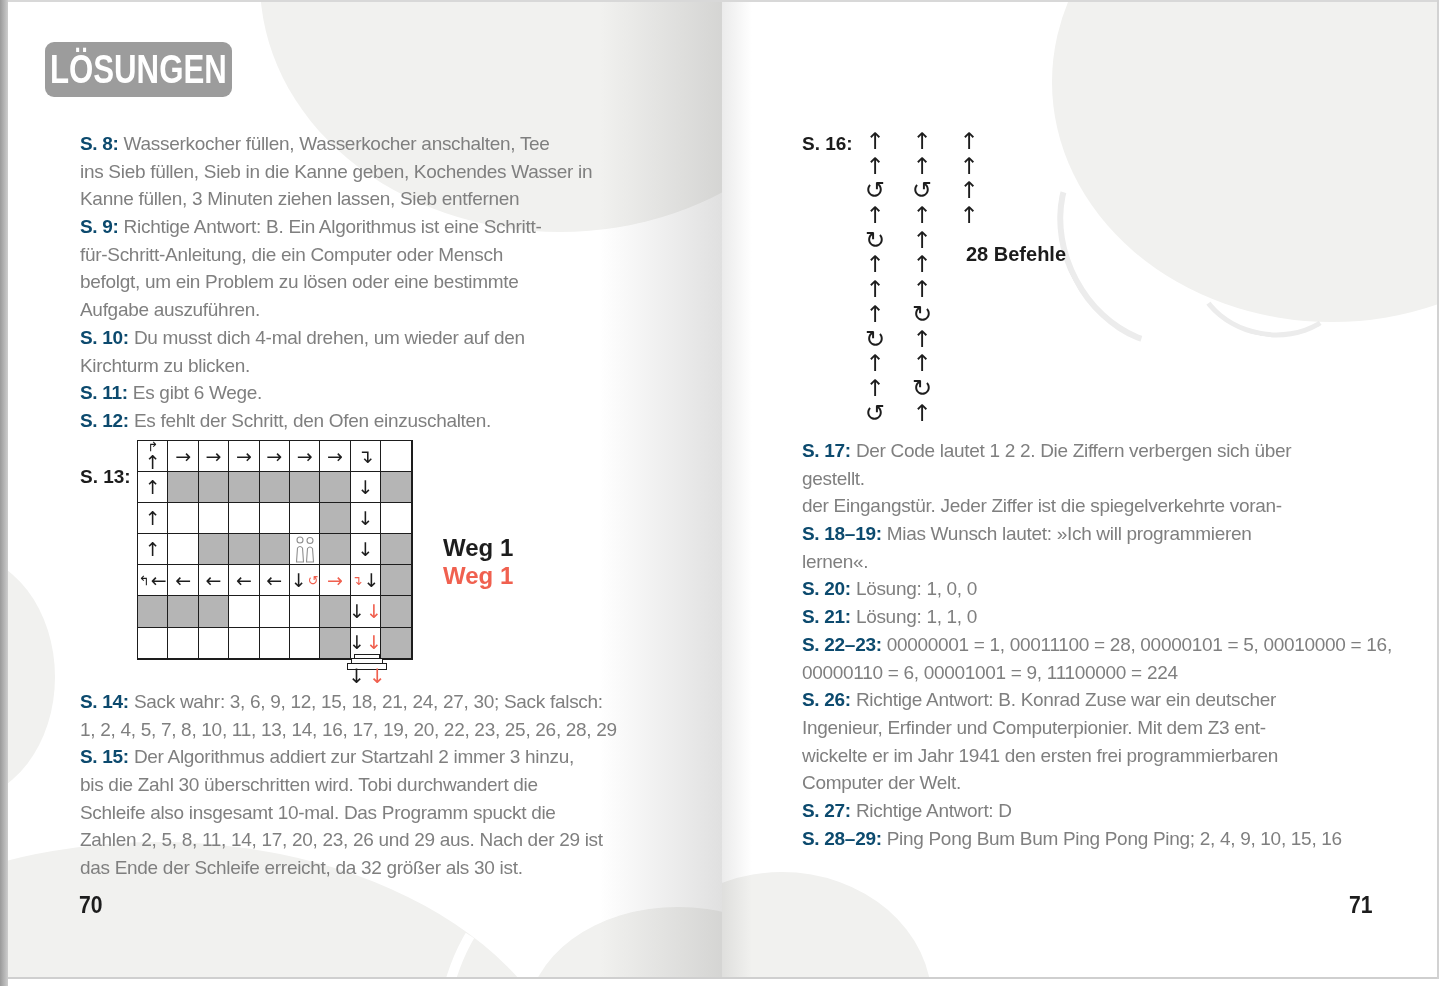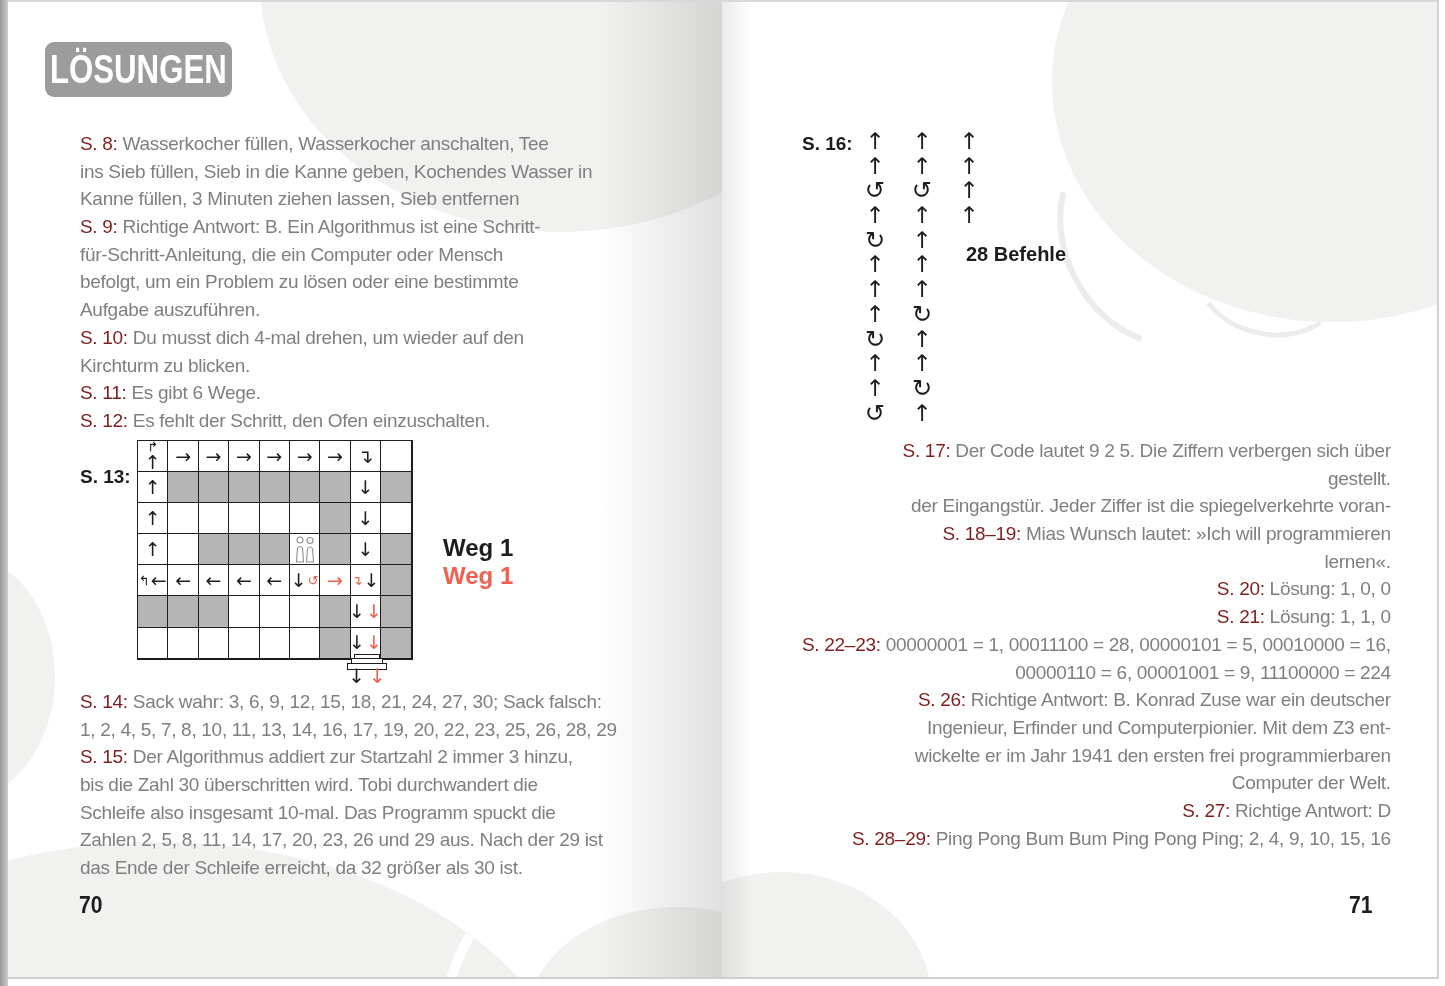--- a/index.html
+++ b/index.html
@@ -6,21 +6,21 @@
   .spread{position:relative;width:1445px;height:986px;background:#fff;overflow:hidden;
           font-family:"Liberation Sans",sans-serif;}
   
   .edge-left{position:absolute;left:0;top:0;width:8px;height:986px;
              background:linear-gradient(to right,#9a9a9a,#cdcdcd);z-index:6;}
   .edge-top{position:absolute;left:8px;top:0;width:1431px;height:2px;background:#d8d8d8;z-index:6;}
   .edge-bottom{position:absolute;left:8px;top:977px;width:1431px;height:2px;background:#cfcfcf;z-index:6;}
   .edge-right{position:absolute;left:1437px;top:0;width:2px;height:979px;background:#d2d2d2;z-index:6;}
   .page{position:absolute;top:2px;height:975px;overflow:hidden;background:#fff;}
   .pageL{left:8px;width:714px;}
-  .pageR{left:722px;width:715px;text-align:right;}
+  .pageR{left:722px;width:715px;}
   
   .gutterL{position:absolute;left:600px;top:2px;width:122px;height:975px;z-index:5;pointer-events:none;
            background:linear-gradient(to right,rgba(100,100,100,0),rgba(100,100,100,0.20));}
   .gutterR{position:absolute;left:722px;top:2px;width:30px;height:975px;z-index:5;pointer-events:none;
            background:linear-gradient(to right,rgba(100,100,100,0.13),rgba(100,100,100,0));}
   
   .blob{position:absolute;background:#f1f1ef;border-radius:50%;z-index:0;}
   .blobTL{left:252px;top:-270px;width:600px;height:500px;}
   .blobML{left:-143px;top:552px;width:190px;height:246px;}
   .blobBL{left:-270px;top:840px;width:840px;height:560px;}
@@ -34,21 +34,21 @@
   .dash2{position:absolute;left:470px;top:200px;width:150px;height:125px;border:5px solid transparent;
          border-bottom-color:#ececec;border-radius:50%;transform:rotate(10deg);z-index:1;}
   
   .badge{position:absolute;left:37px;top:40px;width:187px;height:55px;background:#9c9c9c;border-radius:9px;
          display:flex;align-items:center;justify-content:center;z-index:2;text-align:center;}
   .badge span{font-weight:700;font-size:40px;color:#fff;transform:scaleX(0.78);white-space:nowrap;}
   
   .tblock{position:absolute;z-index:2;}
   .line{height:27.7px;line-height:27.7px;font-size:19px;letter-spacing:-0.3px;color:#7f7f7f;
         font-weight:500;white-space:pre;}
-  .line .lbl{color:#7f1d1d;font-weight:400;}
+  .line .lbl{color:#0c4a6e;font-weight:700;}
   .slabel{position:absolute;z-index:2;font-size:19px;font-weight:700;color:#1c1c1c;}
   
   .s13grid{position:absolute;left:129px;top:438px;z-index:2;display:grid;
            grid-template-columns:repeat(9,30.4px);grid-auto-rows:31.1px;
            border:1.5px solid #1d1d1d;background:#fff;}
   .cell{border-right:1.3px solid #1d1d1d;border-bottom:1.3px solid #1d1d1d;display:flex;
         align-items:center;justify-content:center;gap:1px;background:#fff;overflow:hidden;}
   .cell.gray{background:#b5b5b5;}
   .a{font-family:"DejaVu Sans",sans-serif;font-size:19px;line-height:1;color:#1d1d1d;}
   .a.sm{font-size:13px;}
@@ -306,21 +306,21 @@
           <span>↑</span>
           <span>↑</span>
           <span>↑</span>
           <span>↑</span>
         </div>
       </div>
 
     <div class="s16caption">28 Befehle</div>
 
     <div class="tblock" id="right-lines" style="left:80px;top:435px;">
-        <div class="line"><span class="lbl">S. 17:</span><span> Der Code lautet 9 2 5. Die Ziffern verbergen sich über</span></div>
+        <div class="line"><span class="lbl">S. 17:</span><span> Der Code lautet 1 2 2. Die Ziffern verbergen sich über</span></div>
         <div class="line"><span>gestellt.</span></div>
         <div class="line"><span>der Eingangstür. Jeder Ziffer ist die spiegelverkehrte voran-</span></div>
         <div class="line"><span class="lbl">S. 18–19:</span><span> Mias Wunsch lautet: »Ich will programmieren</span></div>
         <div class="line"><span>lernen«.</span></div>
         <div class="line"><span class="lbl">S. 20:</span><span> Lösung: 1, 0, 0</span></div>
         <div class="line"><span class="lbl">S. 21:</span><span> Lösung: 1, 1, 0</span></div>
         <div class="line"><span class="lbl">S. 22–23:</span><span> 00000001 = 1, 00011100 = 28, 00000101 = 5, 00010000 = 16,</span></div>
         <div class="line"><span>00000110 = 6, 00001001 = 9, 11100000 = 224</span></div>
         <div class="line"><span class="lbl">S. 26:</span><span> Richtige Antwort: B. Konrad Zuse war ein deutscher</span></div>
         <div class="line"><span>Ingenieur, Erfinder und Computerpionier. Mit dem Z3 ent-</span></div>

